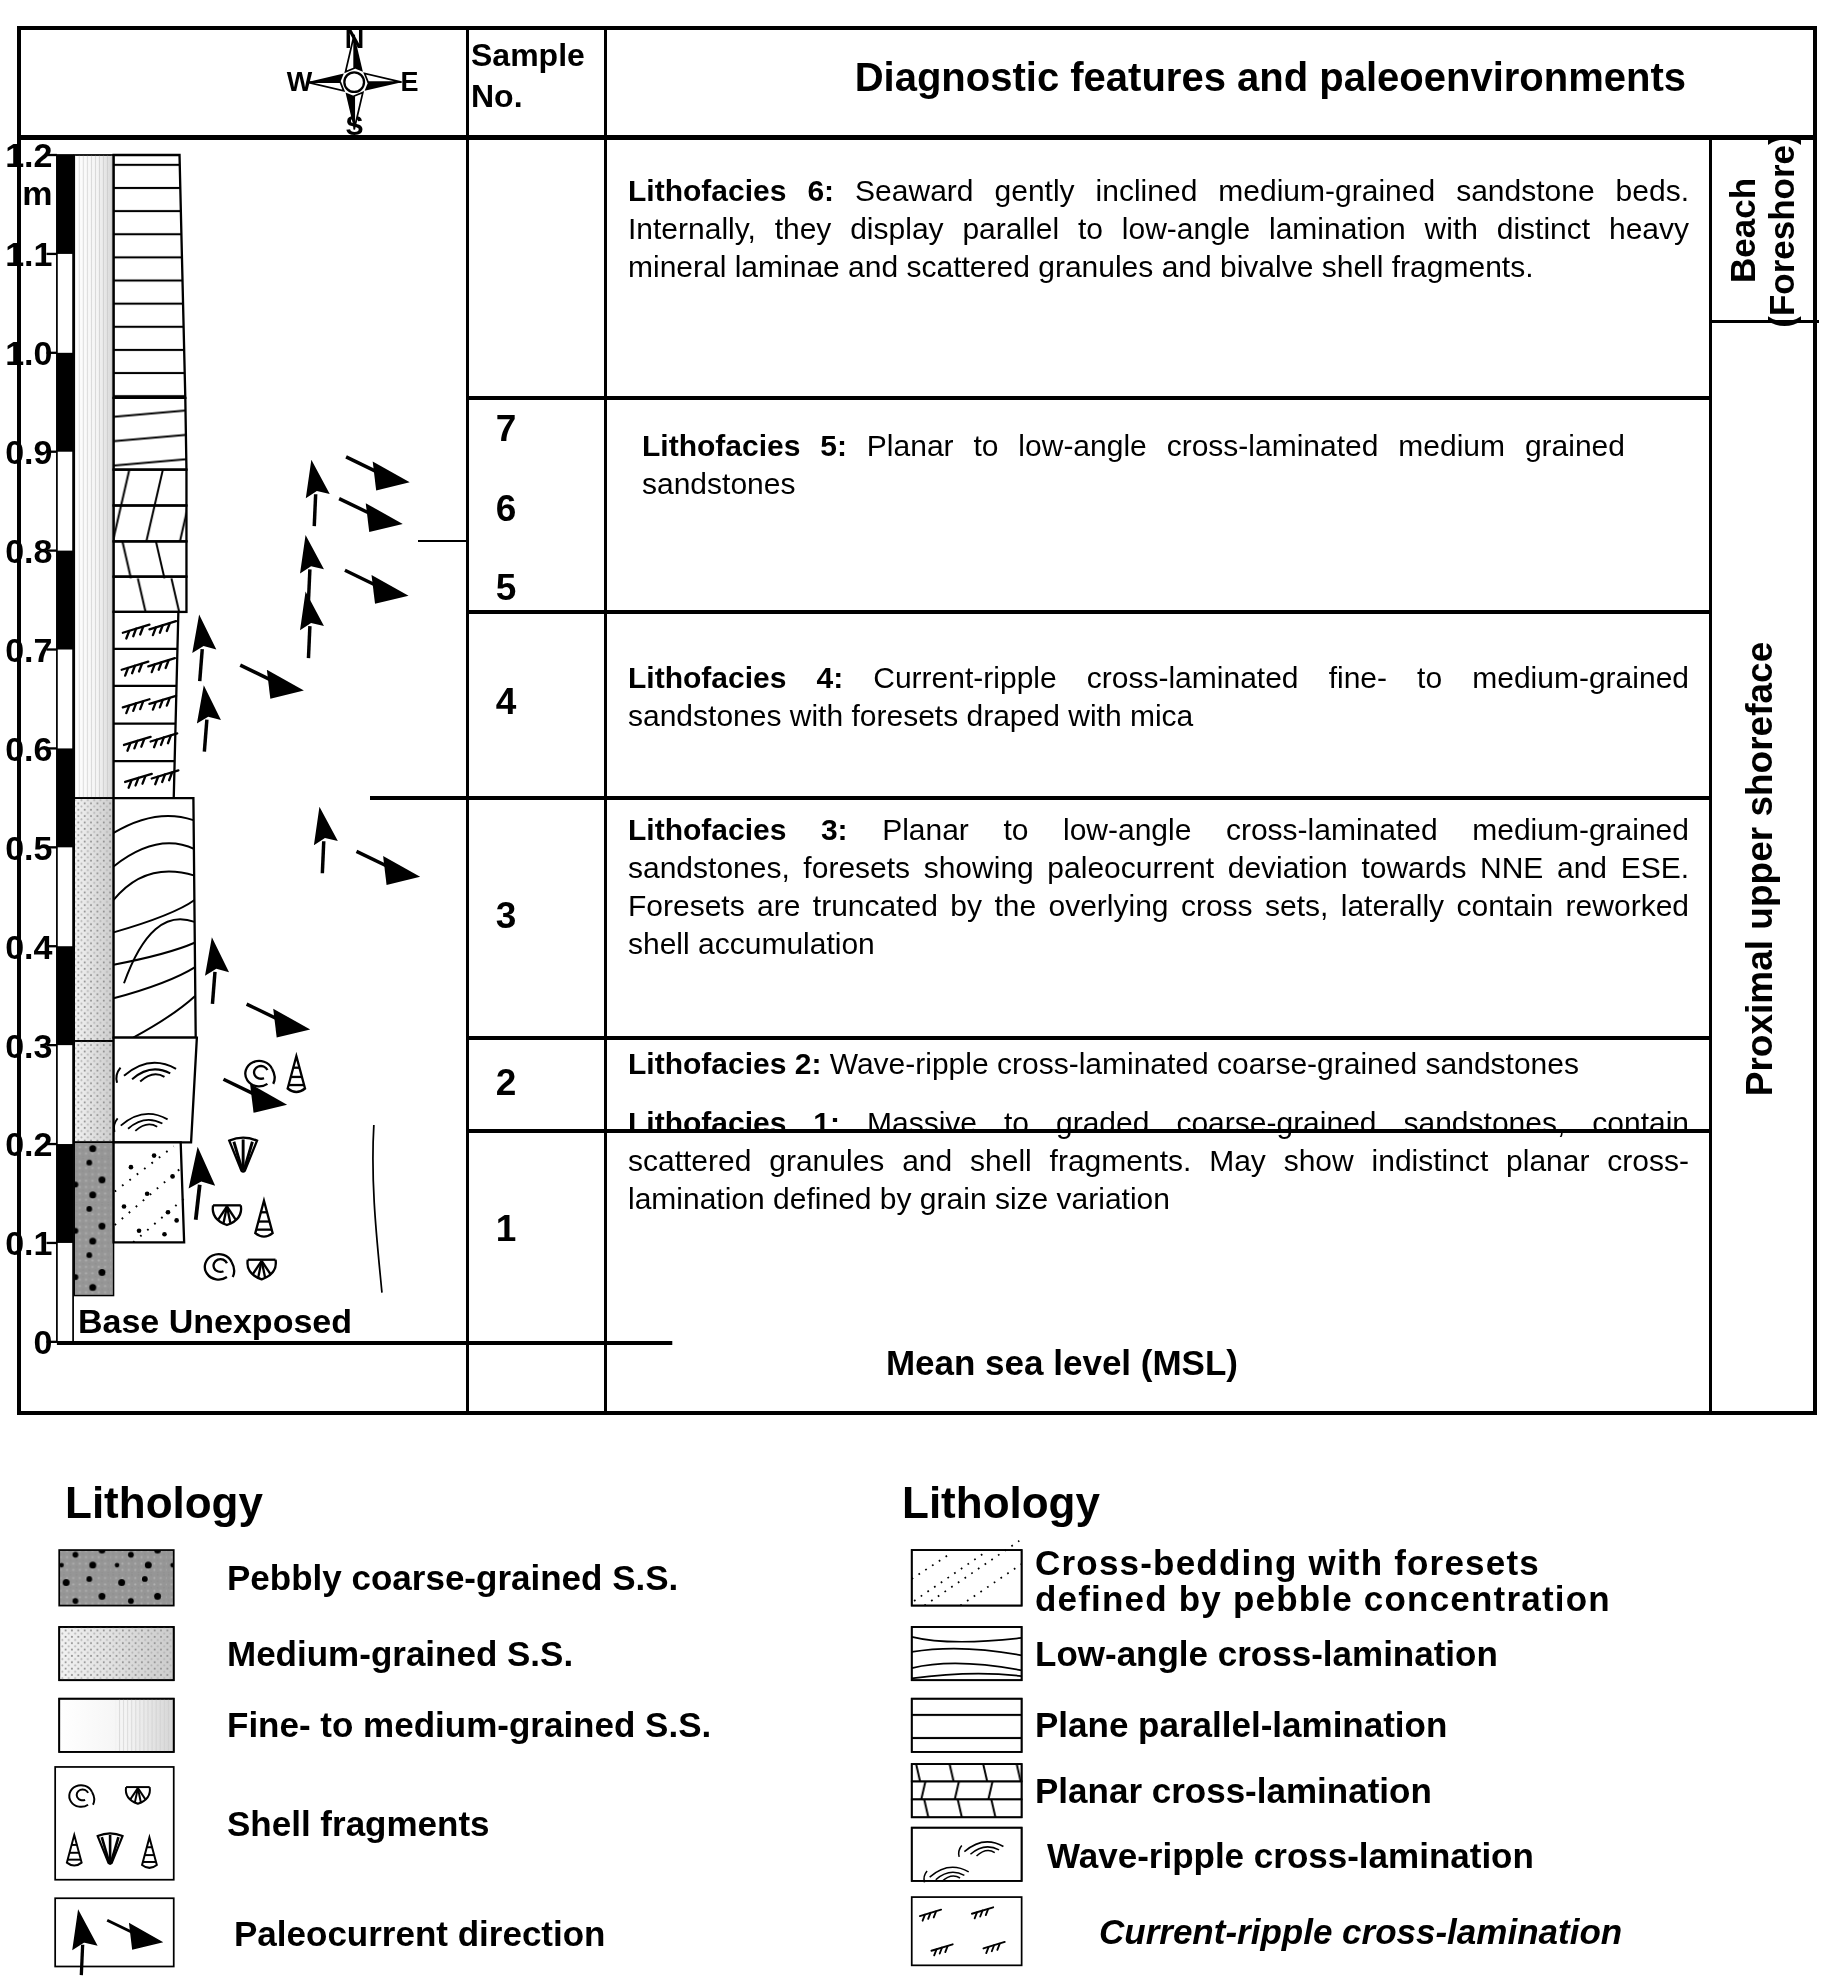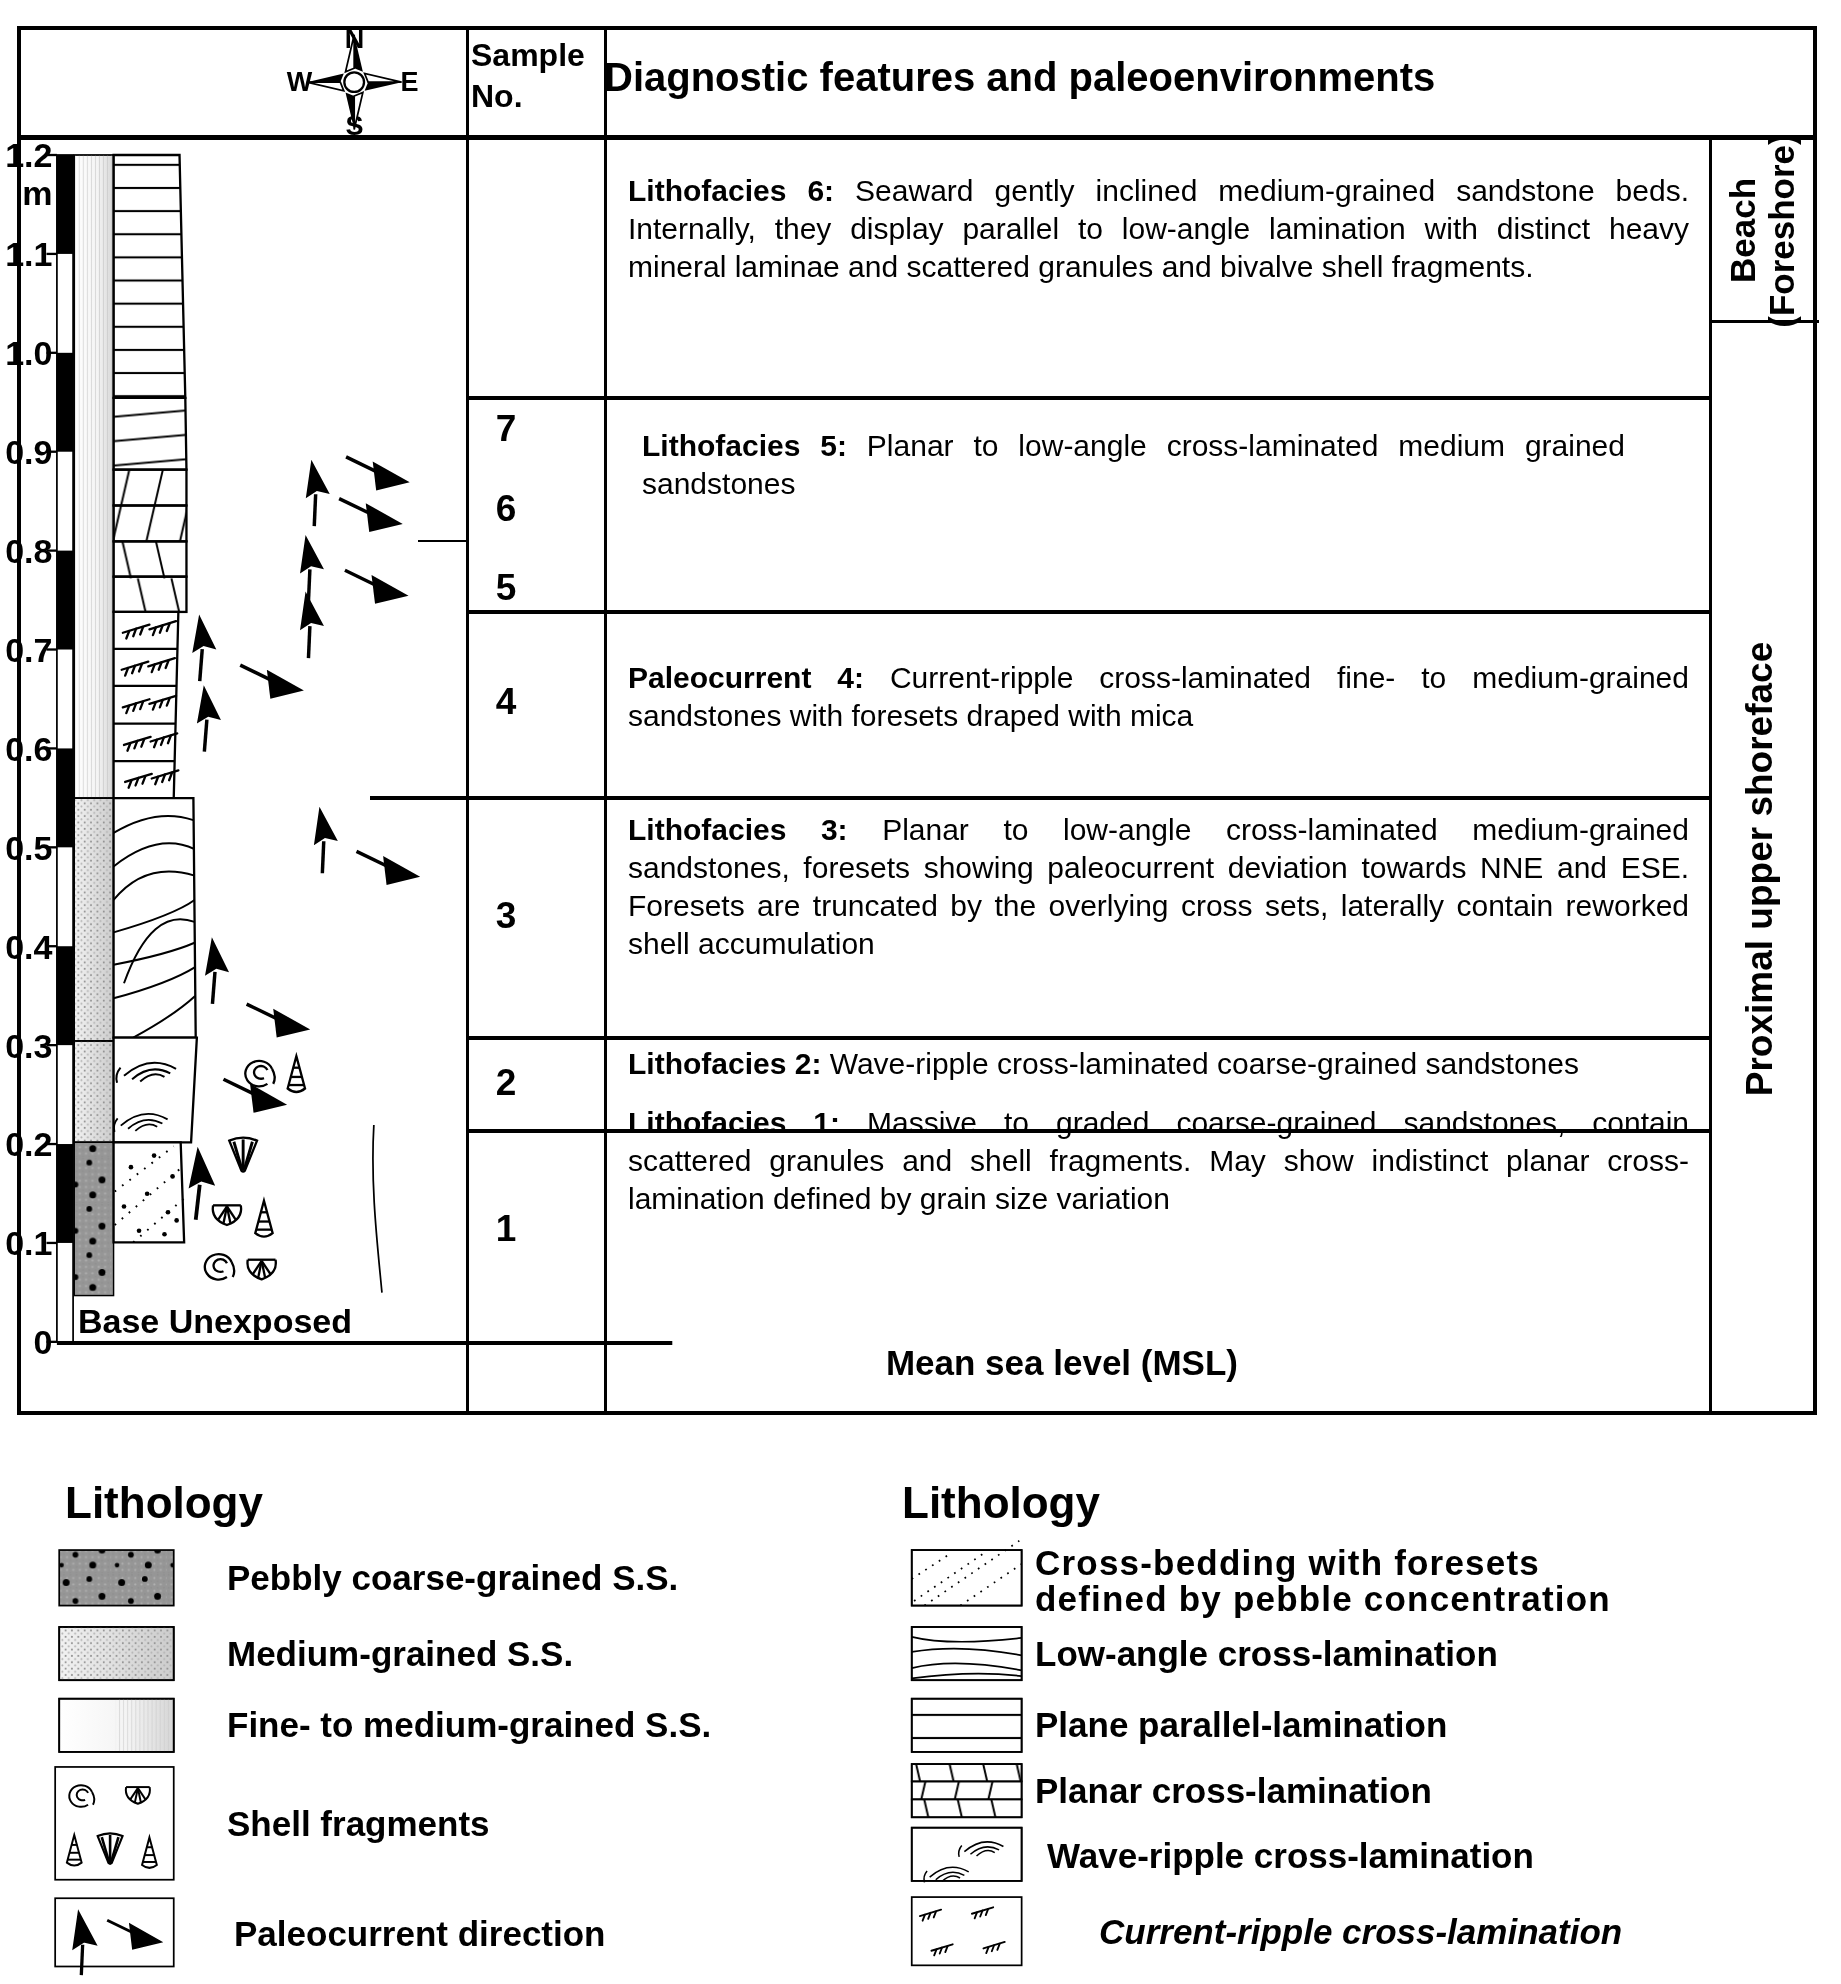--- a/index.html
+++ b/index.html
@@ -34,21 +34,21 @@
 
 <div class="ln" style="left:466px;top:396px;width:1246px;height:3.5px;"></div>
 <div class="ln" style="left:466px;top:610px;width:1246px;height:3.5px;"></div>
 <div class="ln" style="left:370px;top:796px;width:1342px;height:3.5px;"></div>
 <div class="ln" style="left:466px;top:1036px;width:1246px;height:3.5px;"></div>
 <div class="ln" style="left:466px;top:1129px;width:1246px;height:3.5px;"></div>
 <div class="ln" style="left:418px;top:540px;width:49px;height:2.3px;"></div>
 
 <div class="abs samplehdr" style="left:471px;top:34px;">Sample</div>
 <div class="abs samplehdr" style="left:471px;top:75px;">No.</div>
-<div class="abs hdr" style="left:604px;top:55px;width:1082px;text-align:left;">Diagnostic features and paleoenvironments</div>
+<div class="abs hdr" style="left:604px;top:55px;width:1082px;text-align:right;">Diagnostic features and paleoenvironments</div>
 
 <div class="abs compass-l" style="left:337px;top:24px;">N</div>
 <div class="abs compass-l" style="left:392px;top:67px;">E</div>
 <div class="abs compass-l" style="left:337px;top:111px;">S</div>
 <div class="abs compass-l" style="left:282px;top:67px;">W</div>
 
 <div class="abs scale-lbl" style="left:-11.6px;top:136px;">1.2</div>
 <div class="abs scale-lbl" style="left:-11.6px;top:174px;">m</div>
 <div class="abs scale-lbl" style="left:-11.6px;top:235px;">1.1</div>
 <div class="abs scale-lbl" style="left:-11.6px;top:334px;">1.0</div>
@@ -66,21 +66,21 @@
 <div class="abs sample-num" style="left:480px;top:408px;">7</div>
 <div class="abs sample-num" style="left:480px;top:488px;">6</div>
 <div class="abs sample-num" style="left:480px;top:567px;">5</div>
 <div class="abs sample-num" style="left:480px;top:681px;">4</div>
 <div class="abs sample-num" style="left:480px;top:895px;">3</div>
 <div class="abs sample-num" style="left:480px;top:1062px;">2</div>
 <div class="abs sample-num" style="left:480px;top:1208px;">1</div>
 
 <div class="abs desc" style="left:628px;top:172px;width:1061px;"><b>Lithofacies 6:</b><span> Seaward gently inclined medium-grained sandstone beds. Internally, they display parallel to low-angle lamination with distinct heavy mineral laminae and scattered granules and bivalve shell fragments.</span></div>
 <div class="abs desc" style="left:642px;top:427px;width:983px;"><b>Lithofacies 5:</b><span> Planar to low-angle cross-laminated medium grained sandstones</span></div>
-<div class="abs desc" style="left:628px;top:659px;width:1061px;"><b>Paleocurrent 4:</b><span> Current-ripple cross-laminated fine- to medium-grained sandstones with foresets draped with mica</span></div>
+<div class="abs desc" style="left:628px;top:659px;width:1061px;"><b>Lithofacies 4:</b><span> Current-ripple cross-laminated fine- to medium-grained sandstones with foresets draped with mica</span></div>
 <div class="abs desc" style="left:628px;top:811px;width:1061px;"><b>Lithofacies 3:</b><span> Planar to low-angle cross-laminated medium-grained sandstones, foresets showing paleocurrent deviation towards NNE and ESE. Foresets are truncated by the overlying cross sets, laterally contain reworked shell accumulation</span></div>
 <div class="abs desc" style="left:628px;top:1045px;width:983px;"><b>Lithofacies 2:</b><span> Wave-ripple cross-laminated coarse-grained sandstones</span></div>
 <div class="abs desc" style="left:628px;top:1104px;width:1061px;"><b>Lithofacies 1:</b><span> Massive to graded coarse-grained sandstones, contain scattered granules and shell fragments. May show indistinct planar cross-lamination defined by grain size variation</span></div>
 
 <div class="abs msl" style="left:833px;top:1343px;width:405px;">Mean sea level (MSL)</div>
 <div class="abs" style="left:78px;top:1302px;font-size:34px;font-weight:bold;">Base Unexposed</div>
 
 <div class="abs vtext" style="left:1578px;top:190px;width:370px;height:81px;">
   <span>Beach</span><br>
   <span>(Foreshore)</span>

